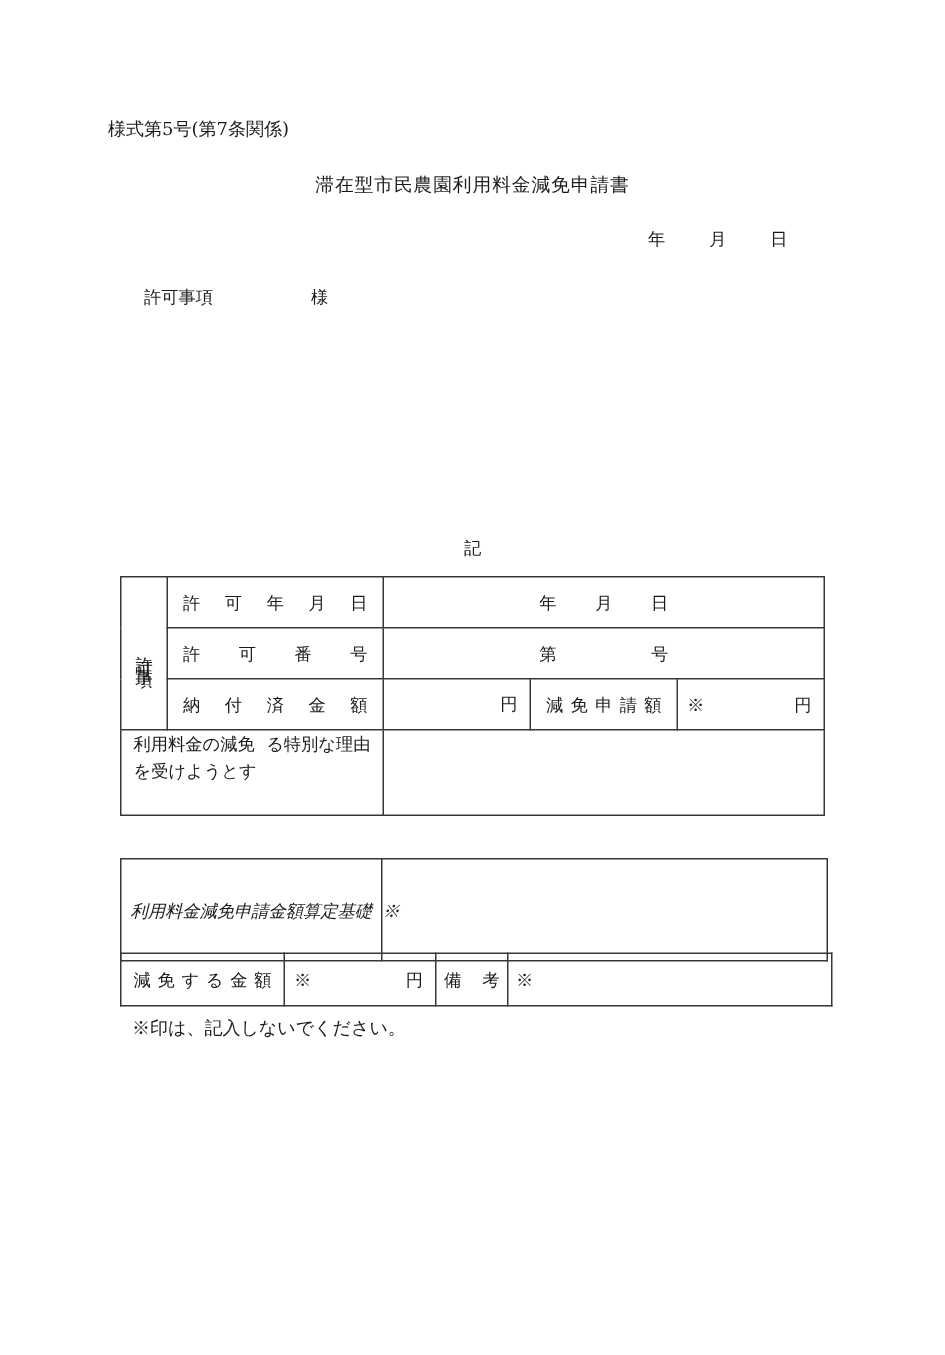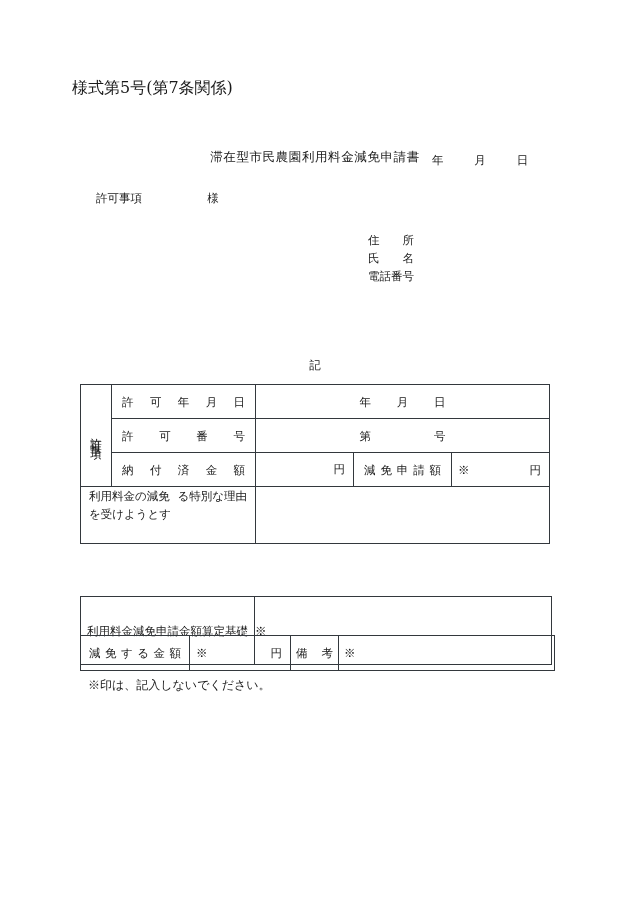--- a/index.html
+++ b/index.html
@@ -37,36 +37,36 @@
     justify-content: space-between;
     width: 100%;
     box-sizing: border-box;
   }
   .spread > span { display: inline-block; }
 
   
   #form-no {
     left: 72px;
     top: 80px;
-    font-size: 16px;
+    font-size: 12px;
   }
   #doc-title {
     left: 0;
     top: 117px;
     width: 630px;
     text-align: center;
     font-size: 12.5px;
     letter-spacing: 0.6px;
-    margin-top: 34px;
   }
   #date-line {
     left: 432px;
     top: 155px;
     font-size: 11.5px;
     letter-spacing: 0.5px;
+    font-family: Liberation Serif, serif;
   }
   #date-line span { display: inline-block; }
   #date-line .gap { width: 22px; }
 
   #addressee {
     left: 96px;
     top: 193px;
     font-size: 11.5px;
   }
   #addressee .gap { display: inline-block; width: 58px; }
@@ -182,22 +182,23 @@
     display: flex;
     flex-direction: row;
     justify-content: flex-end;
   }
   #reason-label .line { height: 18px; line-height: 18px; }
   #reason-label .line2 .spread { width: 100%; }
 
   
   #table-basis {
     left: 80px;
-    top: 596px;
+    top: 572px;
     width: 470px;
+    font-style: italic;
   }
   #table-basis .c-a { width: 173px; }
   #table-basis .c-b { width: 297px; }
   .basis-label {
     height: 67px;
     display: flex;
     align-items: center;
     justify-content: center;
     padding: 0 6px;
     box-sizing: border-box;
@@ -268,31 +269,20 @@
     <span class="gap"></span>
     <span>日</span>
   </div>
 
   <div class="t" id="addressee">
     <span>許可事項</span>
     <span class="gap"></span>
     <span>様</span>
   </div>
 
-  <div id="applicant-block">
-    <div class="row">
-      <span>住　　所</span>
-    </div>
-    <div class="row">
-      <span>氏　　名</span>
-    </div>
-    <div class="row">
-      <span>電話番号</span>
-    </div>
-  </div>
 
 
   <div class="t" id="ki-mark">記</div>
 
   <table class="tbl" id="table-permission">
     <tbody>
       <tr class="row-h">
         <td class="c-vert" rowspan="3">
           <div class="vert-label">許可事項</div>
         </td>

